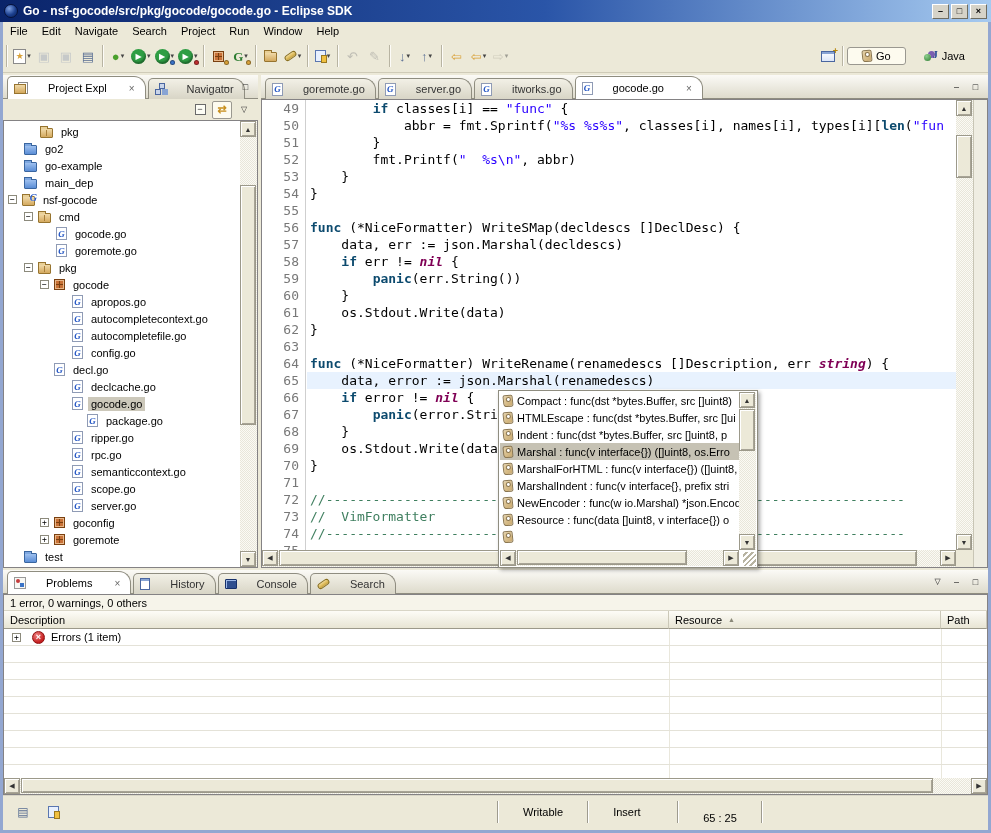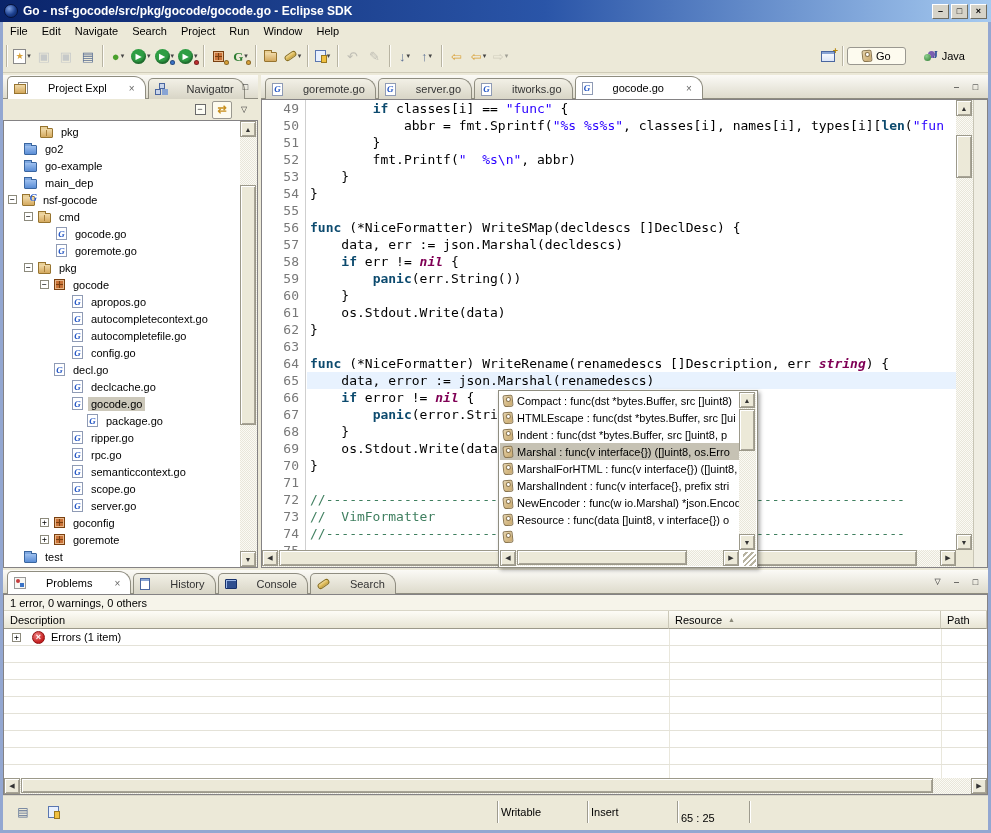--- a/index.html
+++ b/index.html
@@ -213,21 +213,21 @@
       background-size:1px 100%,1px 100%; background-position:665px 0,937px 0; background-repeat:no-repeat; }
   .prow { height:17px; display:flex; align-items:center; gap:6px; padding-left:8px;
       border-bottom:1px solid #e4e2d8; }
 
   
   .statusbar { position:absolute; left:3px; top:795px; width:985px; height:35px;
       background:#ece9d8; border-top:1px solid #d8d5c6; }
   .sb-icons { position:absolute; left:10px; top:7px; display:flex; gap:10px; align-items:center; }
   .sbi { width:20px; height:18px; display:flex; align-items:center; justify-content:center; font-size:12px; }
   .sb-fields { position:absolute; left:494px; top:5px; height:22px; display:flex; align-items:center; }
-  .sfield { padding:0 2px; min-width:88px; }
+  .sfield { padding:0 24px; min-width:88px; }
   .sep-v { width:2px; height:22px; border-left:1px solid #9e9b8e; border-right:1px solid #fff; }
 </style>
 </head>
 <body>
 
 <div class="frame"></div>
 
 <header class="titlebar">
   <span class="app-icon"></span>
   <span class="title">Go - nsf-gocode/src/pkg/gocode/gocode.go - Eclipse SDK</span>

